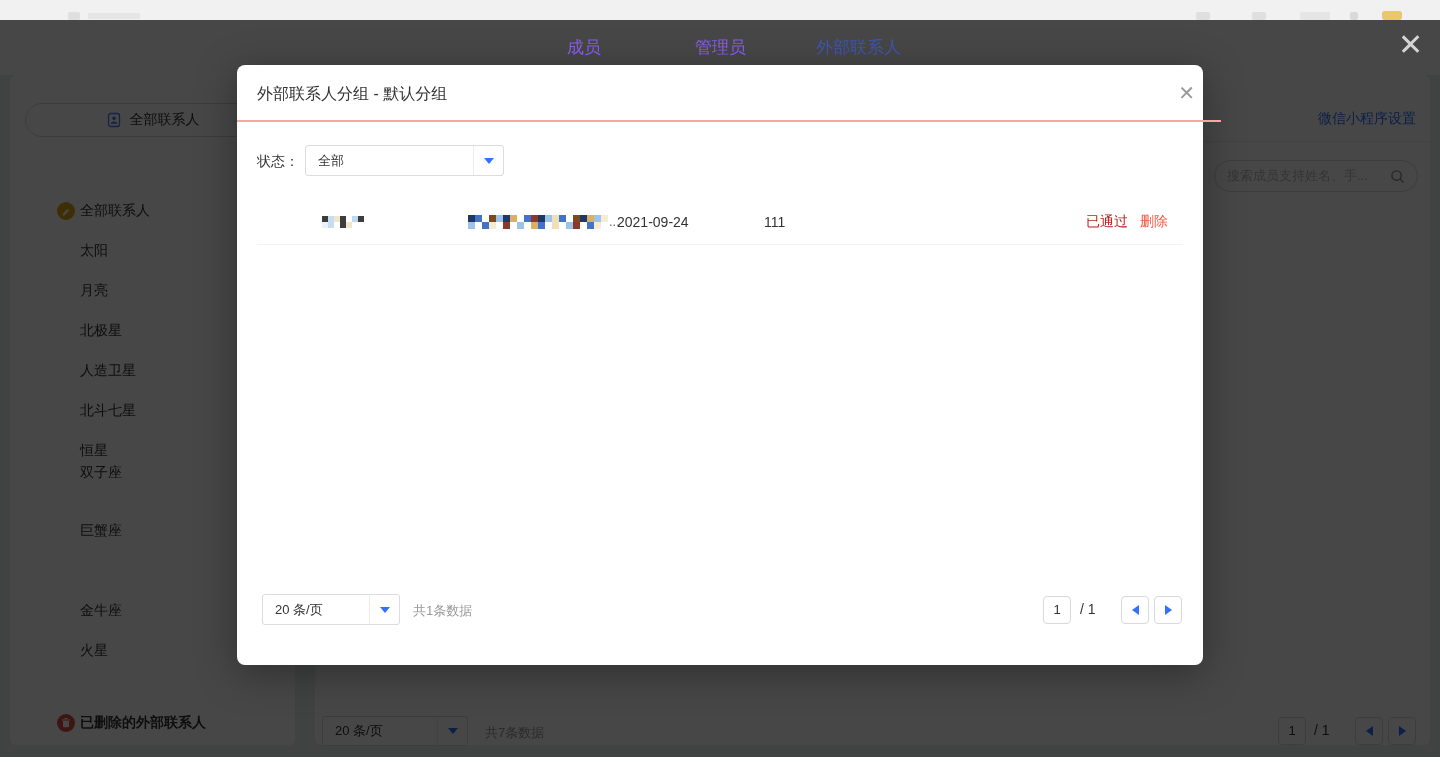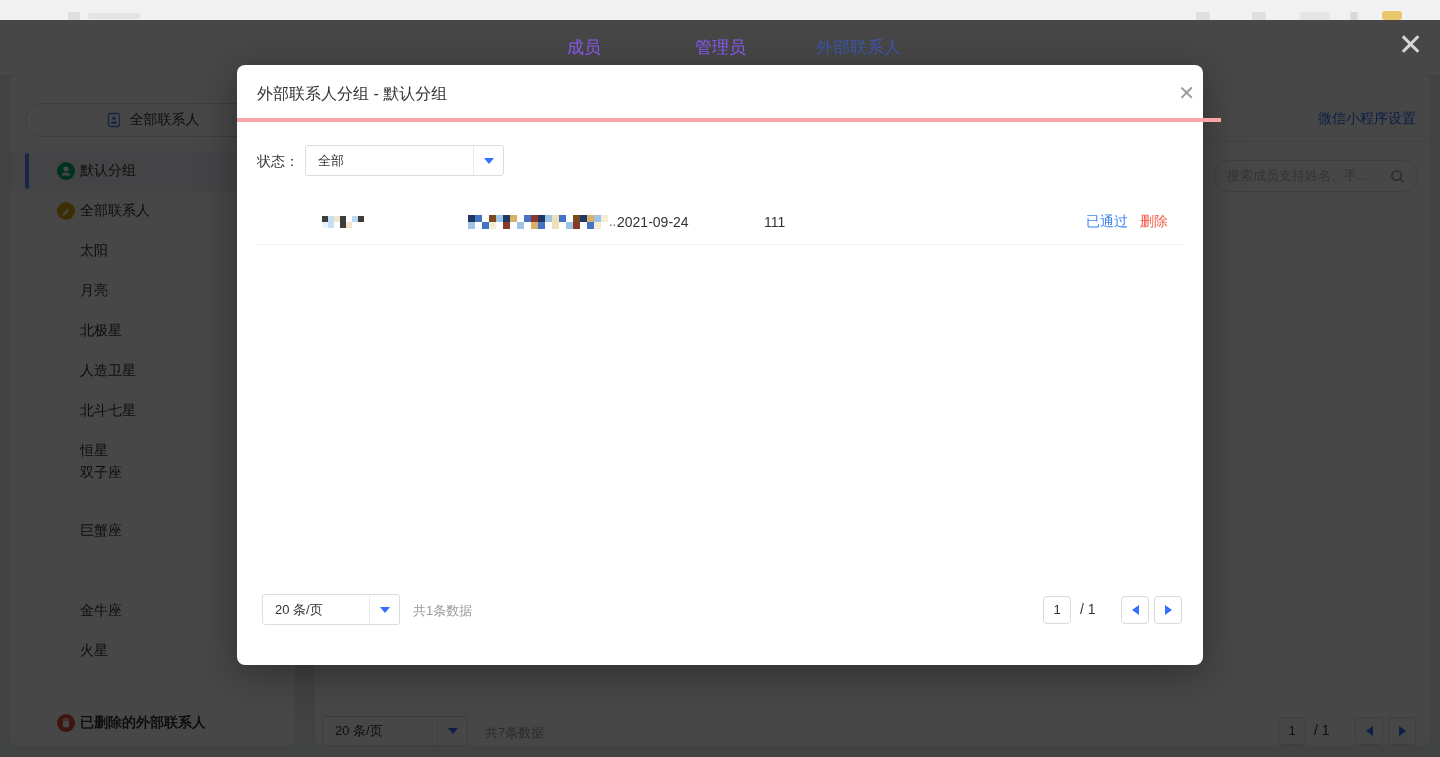--- a/index.html
+++ b/index.html
@@ -50,21 +50,21 @@
   
   .overlay { position:absolute; left:0; top:20px; width:1440px; height:737px; background:rgba(0,0,0,0.72); z-index:10; }
   
   .dim-tab { position:absolute; top:36px; font-size:17px; color:#8b5cf6; z-index:11; cursor:pointer; white-space:nowrap; }
   .dim-tab.active { color:#3f57ad; }
   .overlay-close { position:absolute; left:1398px; top:28px; z-index:11; font-size:30px; font-weight:300;
     color:#d5d5d5; cursor:pointer; line-height:34px; }
   
   .modal { position:absolute; left:237px; top:65px; width:966px; height:600px; background:#fff; border-radius:8px;
     z-index:20; box-shadow:0 8px 40px rgba(0,0,0,0.35); }
-  .modal-header { position:absolute; left:0; top:0; width:984px; height:57px; border-bottom:4px solid #fca5a5; }
+  .modal-header { position:absolute; left:0; top:0; width:984px; height:57px; border-bottom:2px solid #fca5a5; }
   .modal-title { position:absolute; left:20px; top:0; line-height:57px; font-size:16px; color:#333; }
   .modal-close { position:absolute; right:26px; top:16px; font-size:20px; color:#9a9a9a; cursor:pointer; }
   .status-label { position:absolute; left:20px; top:88px; font-size:14px; color:#333; }
   .modal-select { left:68px; top:80px; width:199px; height:31px; }
   
   .mtable { position:absolute; left:20px; top:134px; width:926px; }
   .thead { position:relative; height:40px; border-top:1px solid #e9e9e9; border-bottom:1px solid #e9e9e9; }
   .thead .th { position:absolute; top:0; line-height:40px; font-size:14px; font-weight:bold; color:#333; white-space:nowrap; }
   .trow { position:relative; height:46px; border-bottom:1px solid #f2f2f2; }
   .trow .td { position:absolute; top:0; line-height:46px; font-size:14px; color:#333; white-space:nowrap; }
@@ -114,29 +114,20 @@
   <div class="card sidebar-card">
     <div class="all-contacts-pill">
       <svg width="16" height="16" viewBox="0 0 16 16">
         <rect x="2.5" y="1.5" width="11" height="13" rx="2" fill="none" stroke="#4d7dff" stroke-width="1.3"></rect>
         <circle cx="8" cy="6.3" r="1.8" fill="#4d7dff"></circle>
         <path d="M4.8 11.8 a3.2 2.4 0 0 1 6.4 0 z" fill="#4d7dff"></path>
       </svg>
       <span>全部联系人</span>
     </div>
 
-    <div class="side-item selected" style="top:76px;">
-      <div class="sel-bar"></div>
-      <svg class="gicon" viewBox="0 0 18 18">
-        <circle cx="9" cy="9" r="9" fill="#00b578"></circle>
-        <circle cx="9" cy="7" r="2.5" fill="#fff"></circle>
-        <path d="M4.8 13.6 a4.2 3 0 0 1 8.4 0 z" fill="#fff"></path>
-      </svg>
-      <span class="txt">默认分组</span>
-    </div>
     <div class="side-item" style="top:116px;">
       <svg class="gicon" viewBox="0 0 18 18">
         <circle cx="9" cy="9" r="9" fill="#d9a514"></circle>
         <path d="M6 11.6 l4.6-4.6 1.6 1.6 -4.6 4.6 -2.1 .5 z" fill="#fff"></path>
       </svg>
       <span class="txt">全部联系人</span>
     </div>
     <div class="side-item" style="top:156px;">
         <span class="txt">太阳</span>
       </div>
@@ -283,21 +274,21 @@
               <i style="background: rgb(255, 255, 255);"></i>
               <i style="background: rgb(68, 114, 196);"></i>
               <i style="background: rgb(245, 236, 212);"></i>
               <i style="background: rgb(255, 255, 255);"></i>
             </div>
           <span class="ellipsis-txt">...</span>
         </div>
         <span class="td" style="left:360px;">2021-09-24</span>
         <span class="td" style="left:507px;">111</span>
         <div class="row-actions">
-          <span class="status-txt" style="color: #3b82f6;">已通过</span>
+          <span class="status-txt" style="color: #b91c1c;">已通过</span>
           <span class="action-txt" style="color: rgb(242, 87, 66);">删除</span>
         </div>
       </div>
     </div>
 
     <div class="selectbox modal-select-footer">
       <span class="val">20 条/页</span>
       <span class="caret-wrap">
           <span class="caret-down"></span>
         </span>

